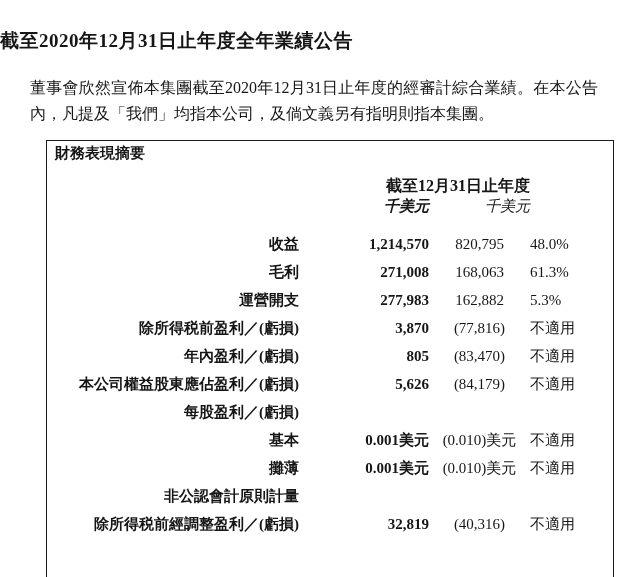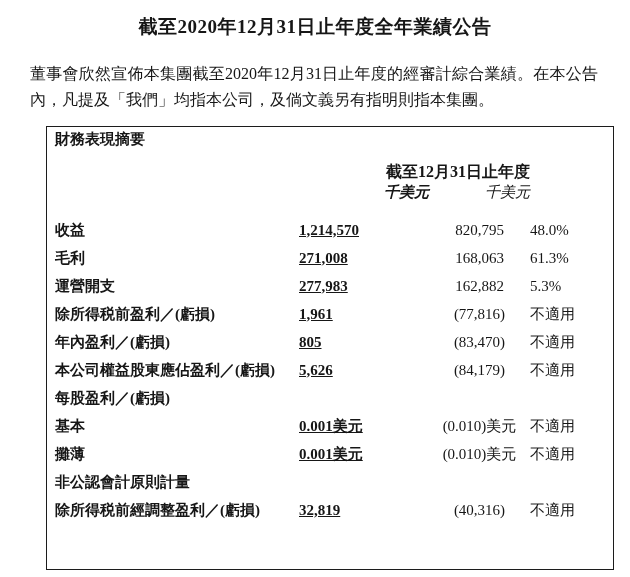--- a/index.html
+++ b/index.html
@@ -2,22 +2,21 @@
 <html><head>
 <meta charset="utf-8">
 <style>
   * { margin: 0; padding: 0; box-sizing: border-box; }
   html, body { width: 630px; height: 577px; background: #ffffff; overflow: hidden; }
   body {
     font-family: "Liberation Serif", "DejaVu Serif", serif;
     color: #161616;
   }
   .doc-title {
-    margin-top: 14px;
-    text-align: center;
+    margin-top: 28px;
     font-size: 19px;
     font-weight: bold;
     letter-spacing: 0.5px;
   }
   .intro-paragraph {
     margin: 21px 20px 0 30px;
     width: 568px;
     font-size: 16px;
     line-height: 26px;
     text-align: justify;
@@ -54,22 +53,22 @@
   tr.period-row td { height: 18px; text-align: right; font-weight: bold; font-size: 16px; }
   tr.years-row td  { height: 17px; text-align: right; }
   tr.units-row td  { height: 17px; text-align: right; }
   .hdr-2020 { font-weight: bold; }
   .hdr-2019 { font-style: italic; }
   .hdr-yoy  { }
   .unit-2020 { font-weight: bold; font-style: italic; }
   .unit-2019 { font-style: italic; }
   tr.spacer-row td { height: 14px; }
   tr.data-row td { height: 28px; }
-  td.cell-label { text-align: left; font-weight: bold; }
-  td.cell-v2020 { text-align: left; font-weight: bold; text-decoration: underline; }
+  td.cell-label { text-align: right; font-weight: bold; }
+  td.cell-v2020 { text-align: right; font-weight: bold; }
   td.cell-v2019 { text-align: center; }
   td.cell-yoy   { text-align: left; }
 </style>
 </head>
 <body>
 
 <div class="doc-title">截至2020年12月31日止年度全年業績公告</div>
 
 <div class="intro-paragraph">董事會欣然宣佈本集團截至2020年12月31日止年度的經審計綜合業績。在本公告內，凡提及「我們」均指本公司，及倘文義另有指明則指本集團。</div>
 
@@ -112,21 +111,21 @@
         <td class="cell-yoy">61.3%</td>
       </tr>
       <tr class="data-row">
         <td class="cell-label">運營開支</td>
         <td class="cell-v2020">277,983</td>
         <td class="cell-v2019">162,882</td>
         <td class="cell-yoy">5.3%</td>
       </tr>
       <tr class="data-row">
         <td class="cell-label">除所得税前盈利／(虧損)</td>
-        <td class="cell-v2020">1,961</td>
+        <td class="cell-v2020">3,870</td>
         <td class="cell-v2019">(77,816)</td>
         <td class="cell-yoy">不適用</td>
       </tr>
       <tr class="data-row">
         <td class="cell-label">年內盈利／(虧損)</td>
         <td class="cell-v2020">805</td>
         <td class="cell-v2019">(83,470)</td>
         <td class="cell-yoy">不適用</td>
       </tr>
       <tr class="data-row">

